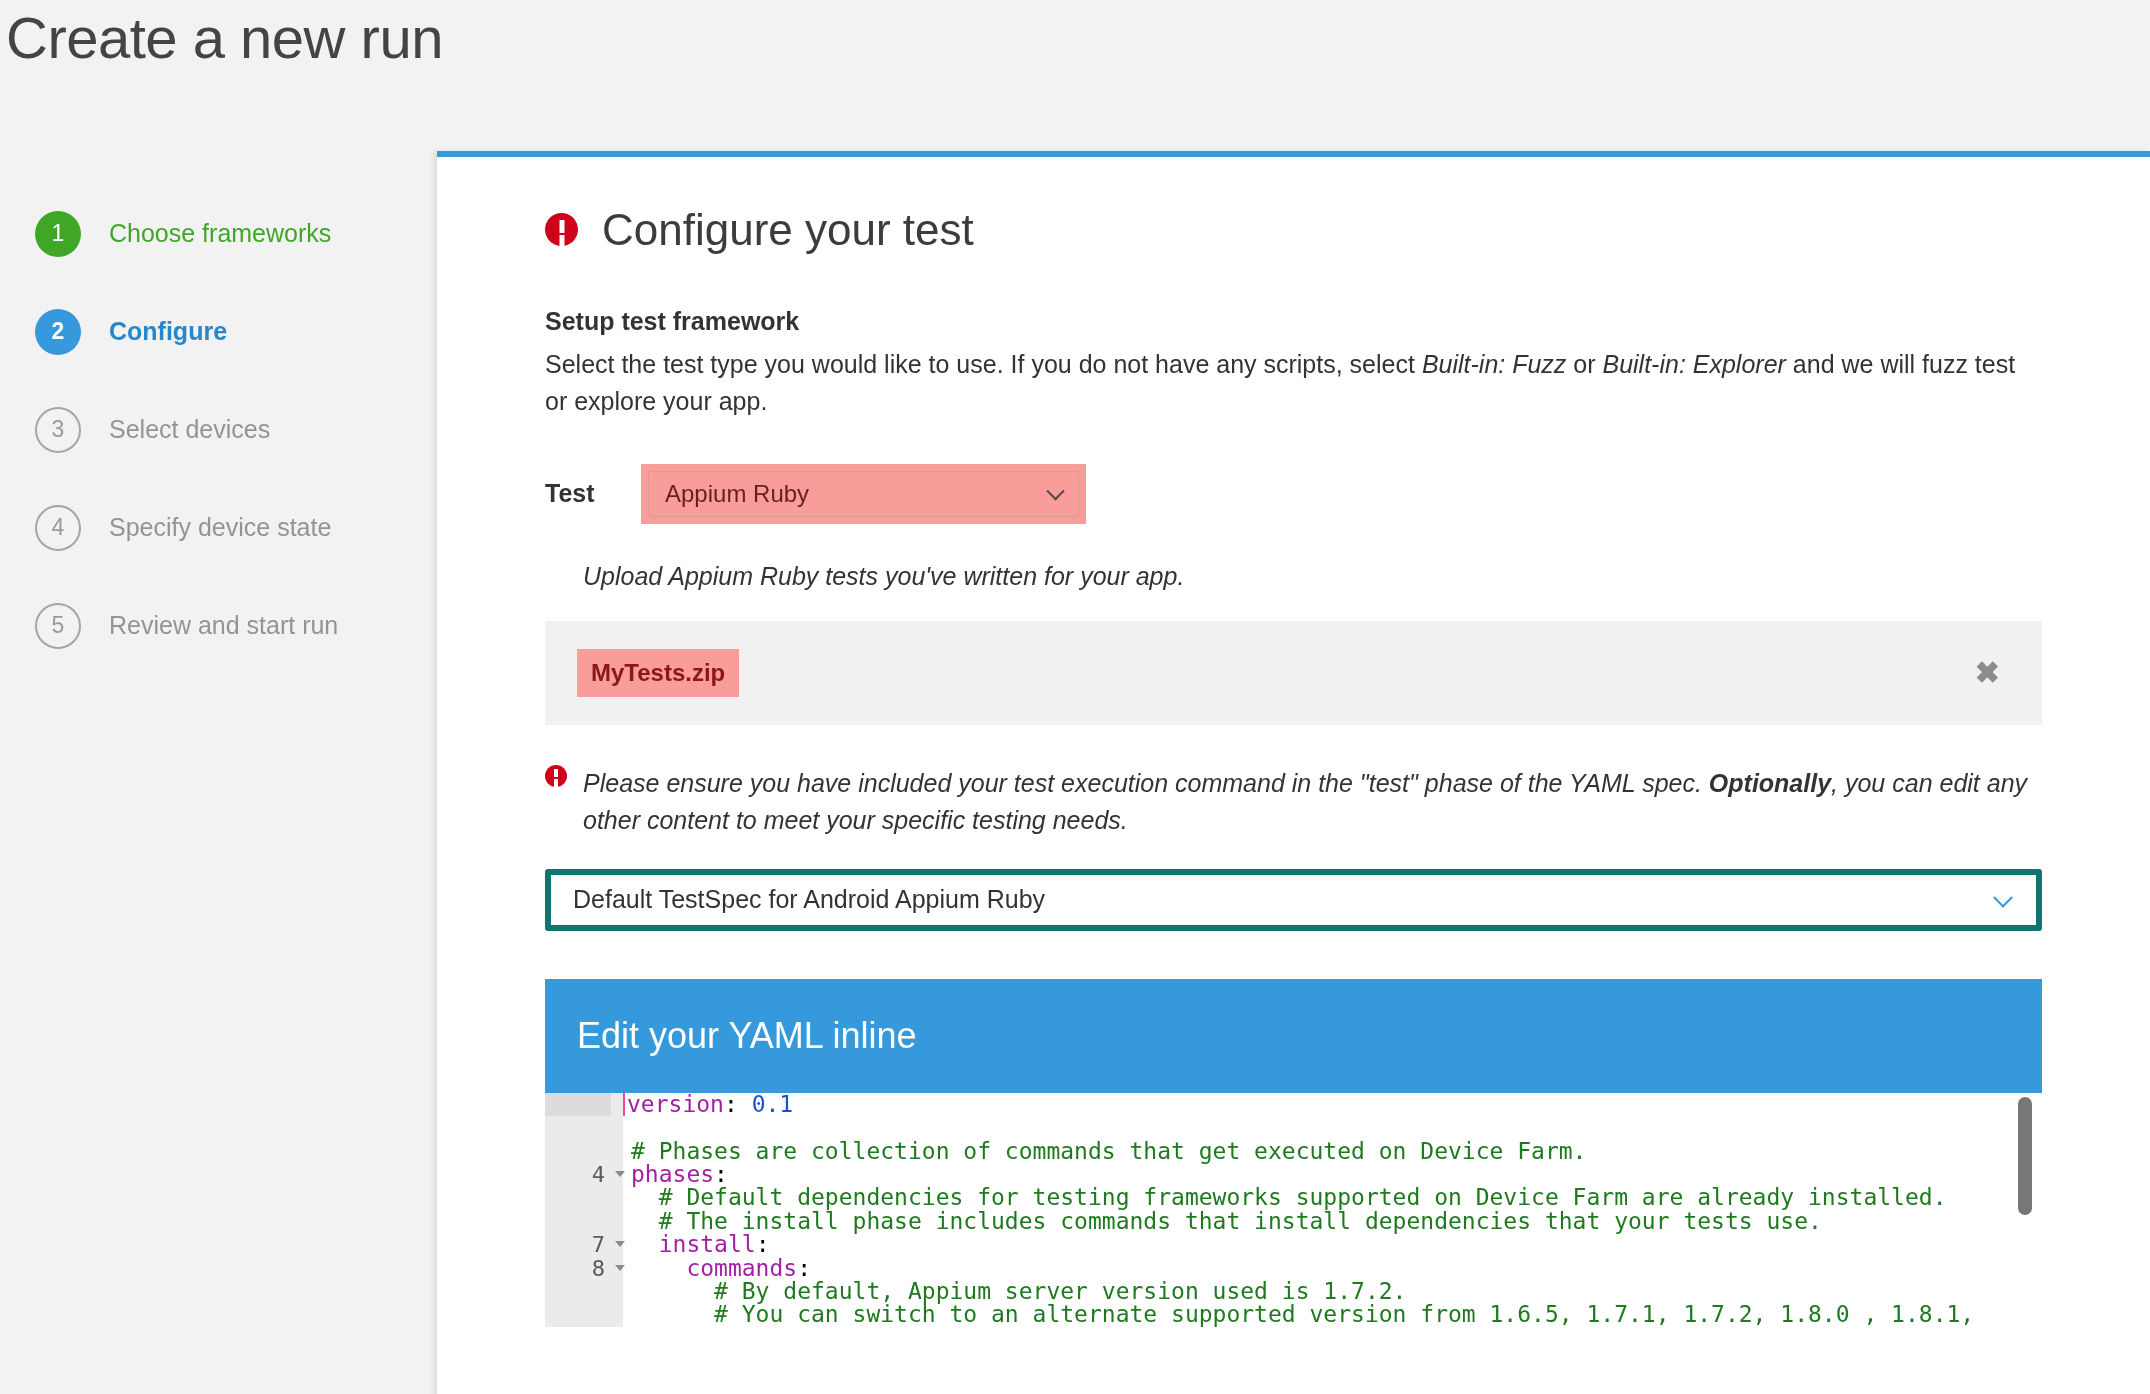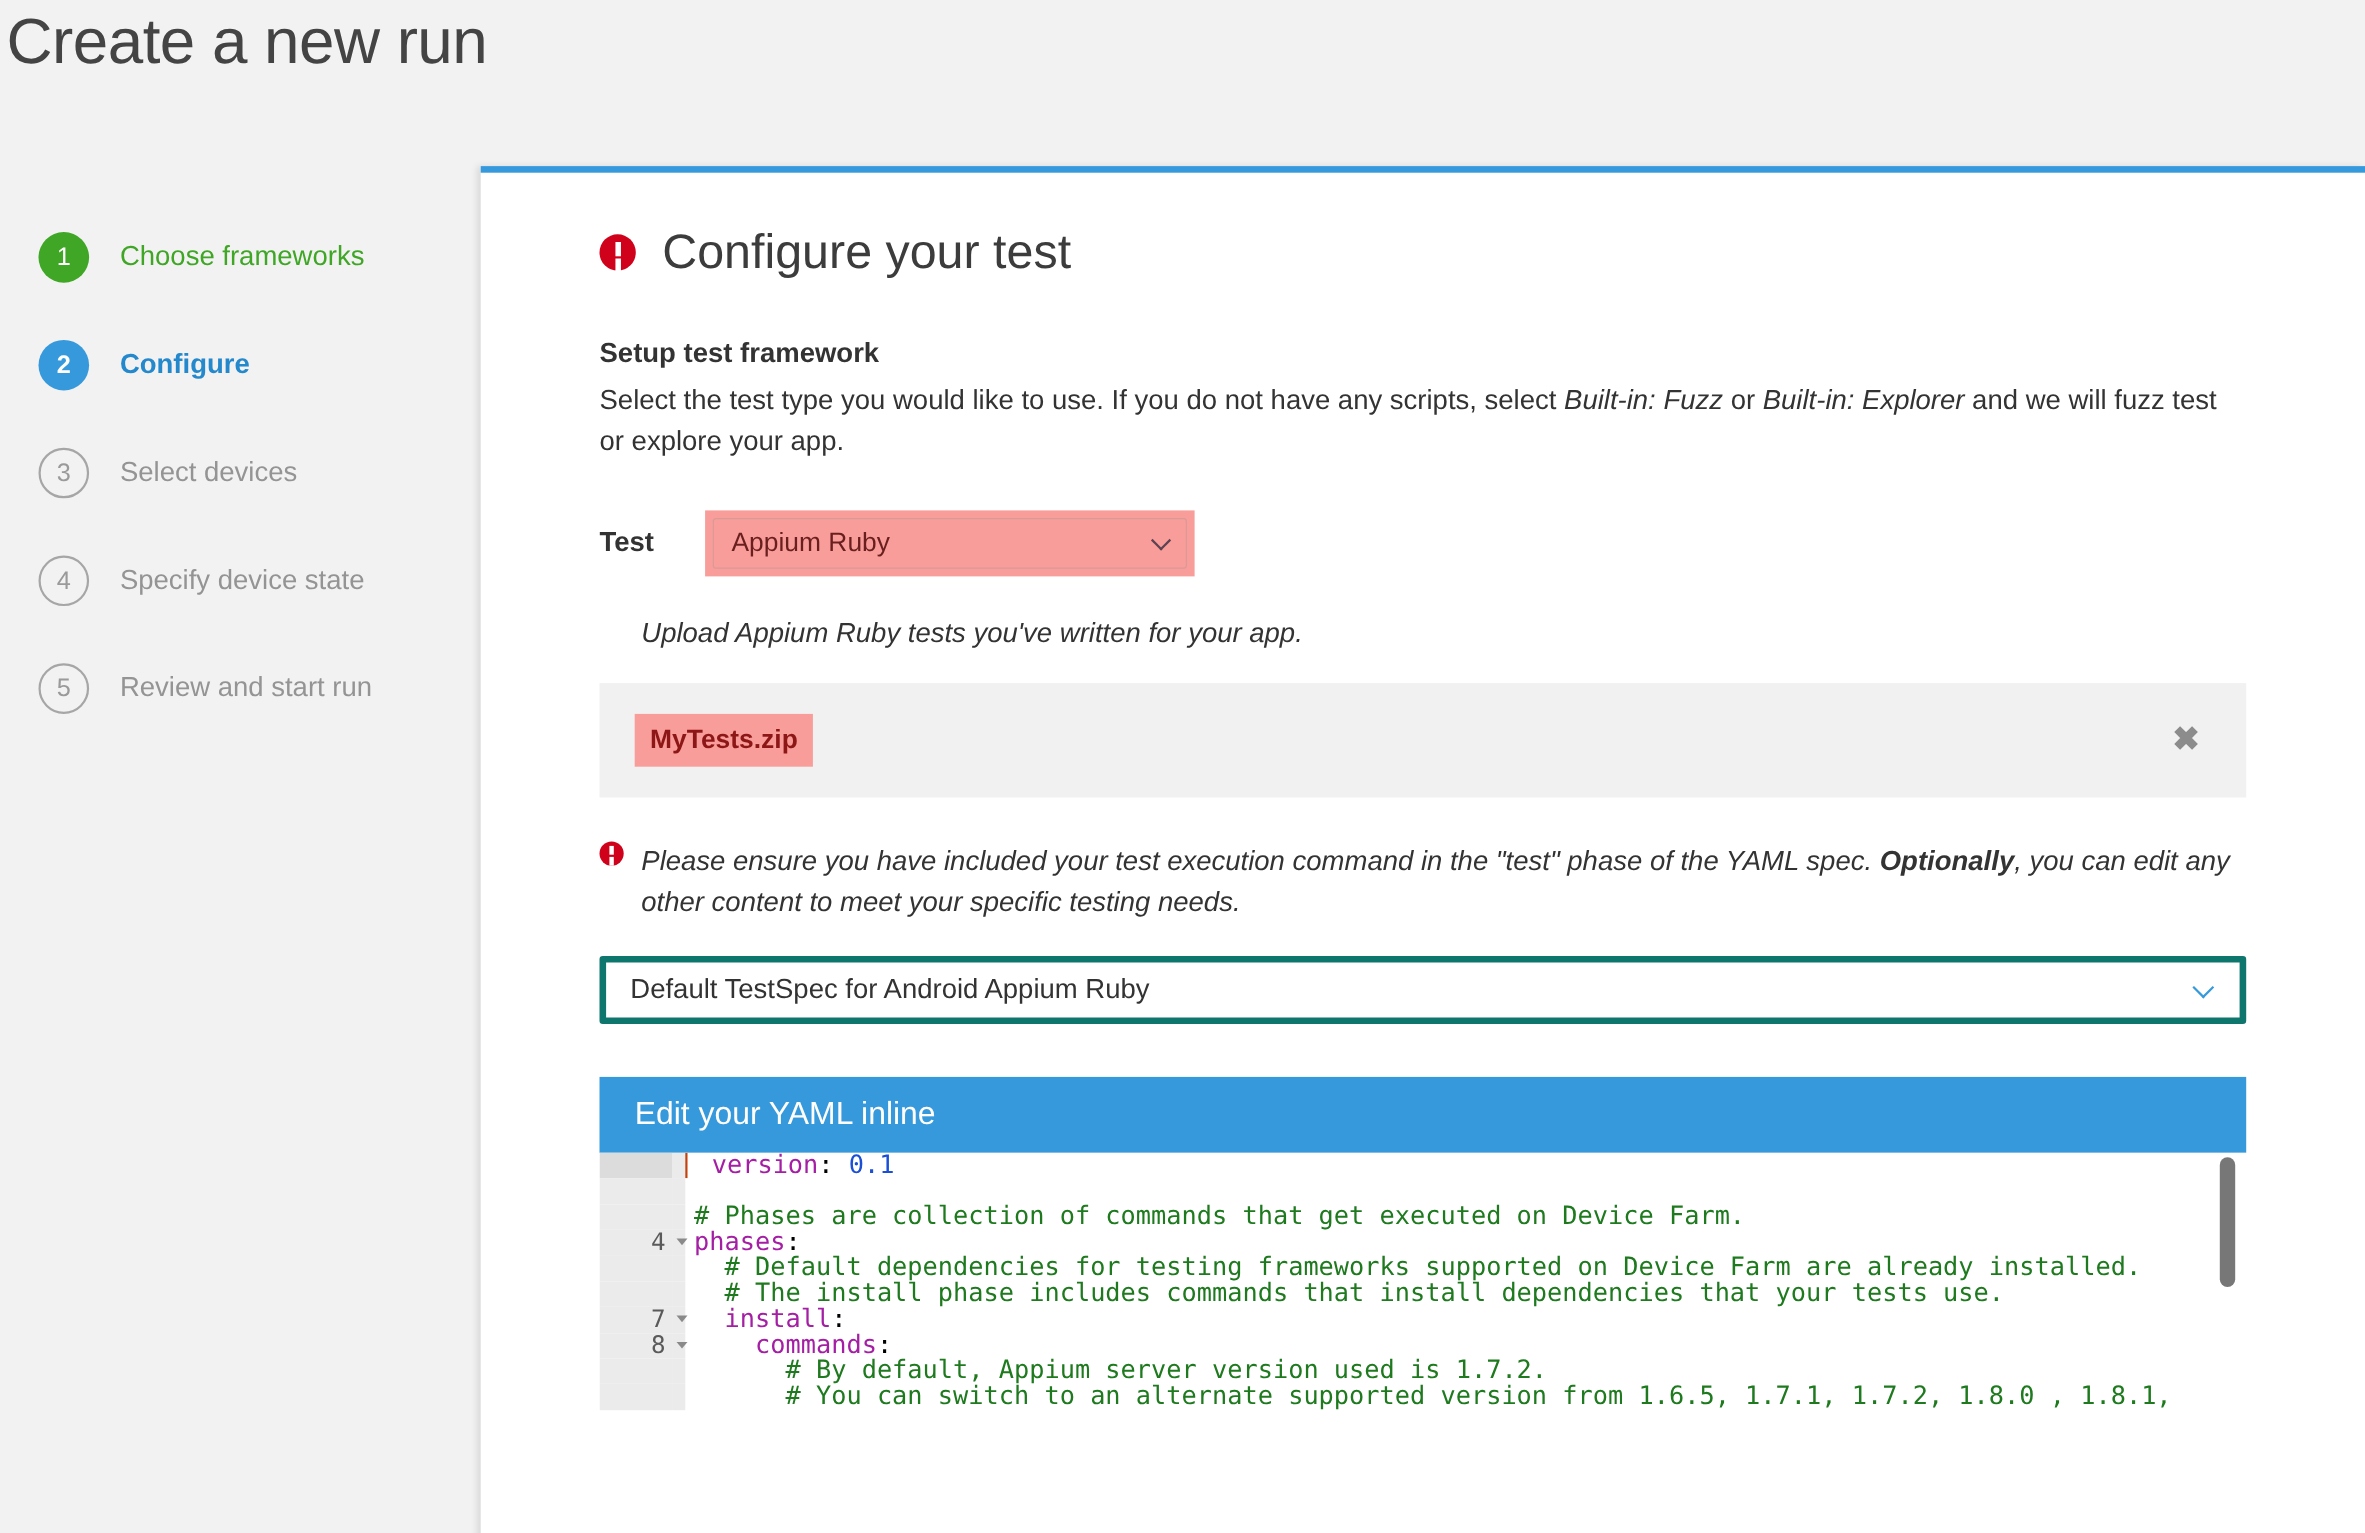--- a/index.html
+++ b/index.html
@@ -191,22 +191,22 @@
     border-right-color: #3699db;
     border-bottom-color: #3699db;
     width: 14px; height: 14px;
   }
 
   
   .editor-wrap { margin-top: 48px; }
   .editor-head {
     background: #3699db;
     color: #fff;
-    font-size: 29px;
-    padding: 18px 32px;
+    font-size: 36px;
+    padding: 36px 32px;
   }
   .editor-body {
     position: relative;
     background: #fff;
     overflow: hidden;
     height: 250px;
     font-family: "DejaVu Sans Mono", monospace;
   }
   .code-line {
     display: flex;
@@ -232,21 +232,21 @@
     width: 0; height: 0;
     border-left: 5px solid transparent;
     border-right: 5px solid transparent;
     border-top: 6px solid #8a8a8a;
   }
   .gutter-pad { width: 12px; flex: 0 0 12px; background: #ebebeb; height: 23.4px; }
   .code-text { padding-left: 8px; }
   .tok-key { color: #a41fa4; }
   .tok-num { color: #1a4fd6; }
   .tok-com { color: #1f7a1f; }
-  .cursor-line { border-left: 2px solid #c2410c; padding-left: 22px; }
+  .cursor-line { border-left: 2px solid #ec4899; padding-left: 2px; }
 
   .editor-scrollbar {
     position: absolute;
     right: 10px; top: 4px;
     width: 14px; height: 118px;
     background: #777;
     border-radius: 7px;
   }
 </style>
 </head>

